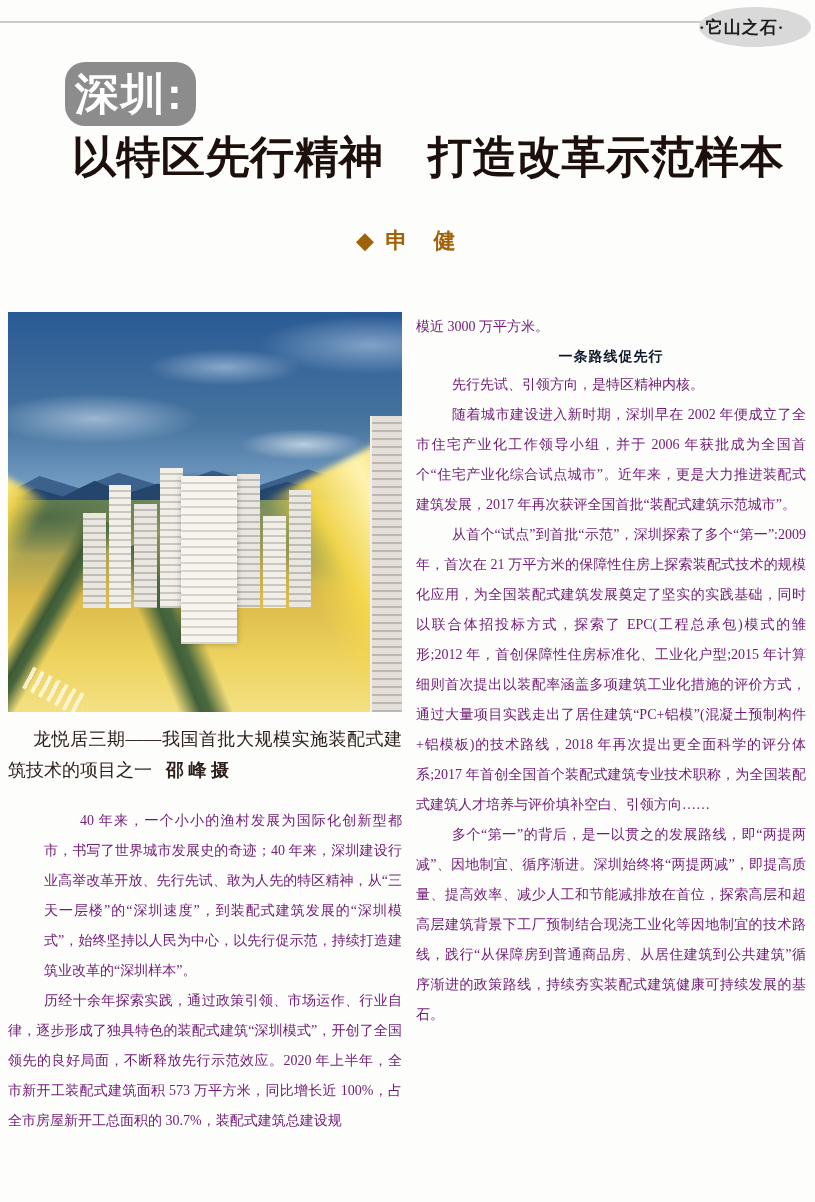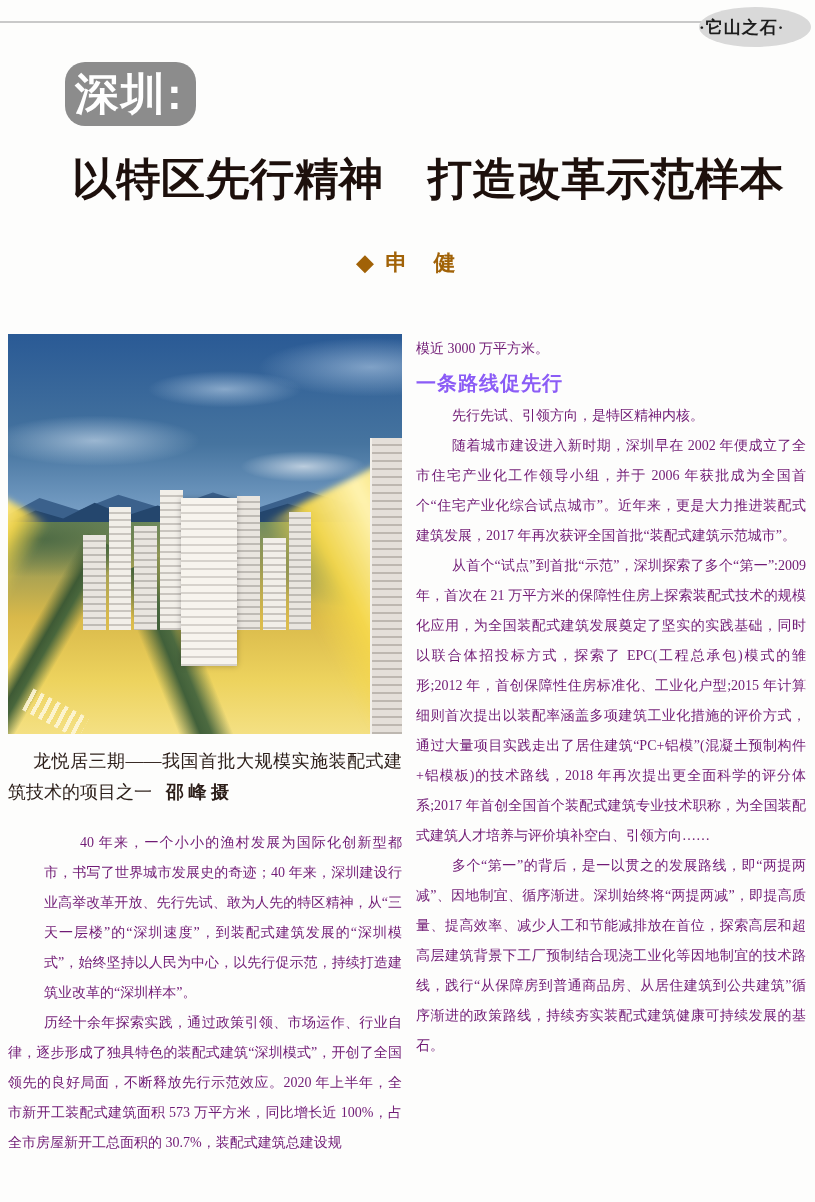--- a/index.html
+++ b/index.html
@@ -24,42 +24,42 @@
   }
   
   .title-box{
     display:table;margin:62px 0 0 57px;
     background:#8c8c8c;color:#ffffff;
     font-family:"Liberation Sans", sans-serif;
     font-size:44px;font-weight:bold;line-height:60px;
     padding:2px 12px 2px 10px;letter-spacing:2px;border-radius:20px;
   }
   .main-title{
-    margin:26px 0 0 64px;
+    margin:4px 0 0 64px;
     font-size:44px;font-weight:800;line-height:56px;
     color:#1d100c;white-space:nowrap;letter-spacing:0.5px;
   }
   .byline{
     margin-top:40px;text-align:center;
     font-size:22px;font-weight:bold;color:#a16207;letter-spacing:2px;
   }
   .byline .diamond{margin-right:10px;}
   
   .columns{display:flex;gap:14px;margin-top:56px;align-items:flex-start;}
   .col-left{width:394px;flex:none;}
   .col-right{flex:1;min-width:0;}
   .body-p{
     margin:0;font-size:14px;line-height:30px;
     text-align:justify;text-indent:36px;color:#701a75;
   }
   .no-indent{text-indent:0;}
   .section-heading{
-    margin:6px 0 4px;text-align:left;
+    margin:6px 0 4px;text-align:center;
     font-family:"Liberation Sans", sans-serif;
-    font-size:20px;font-weight:bold;color:#8b5cf6;letter-spacing:1px;
+    font-size:14px;font-weight:bold;color:#0f172a;letter-spacing:1px;
   }
   
   .photo{position:relative;width:394px;height:400px;overflow:hidden;background:#2a5a95;margin:0;}
   .photo div{position:absolute;}
   .ph-sky{left:0;right:0;top:0;height:46%;
     background:
       radial-gradient(90px 22px at 75% 72%, rgba(255,255,255,.6), transparent 70%),
       radial-gradient(150px 36px at 22% 58%, rgba(226,238,250,.55), transparent 70%),
       radial-gradient(110px 26px at 55% 30%, rgba(215,232,248,.5), transparent 70%),
       radial-gradient(160px 42px at 92% 18%, rgba(205,225,245,.5), transparent 70%),

